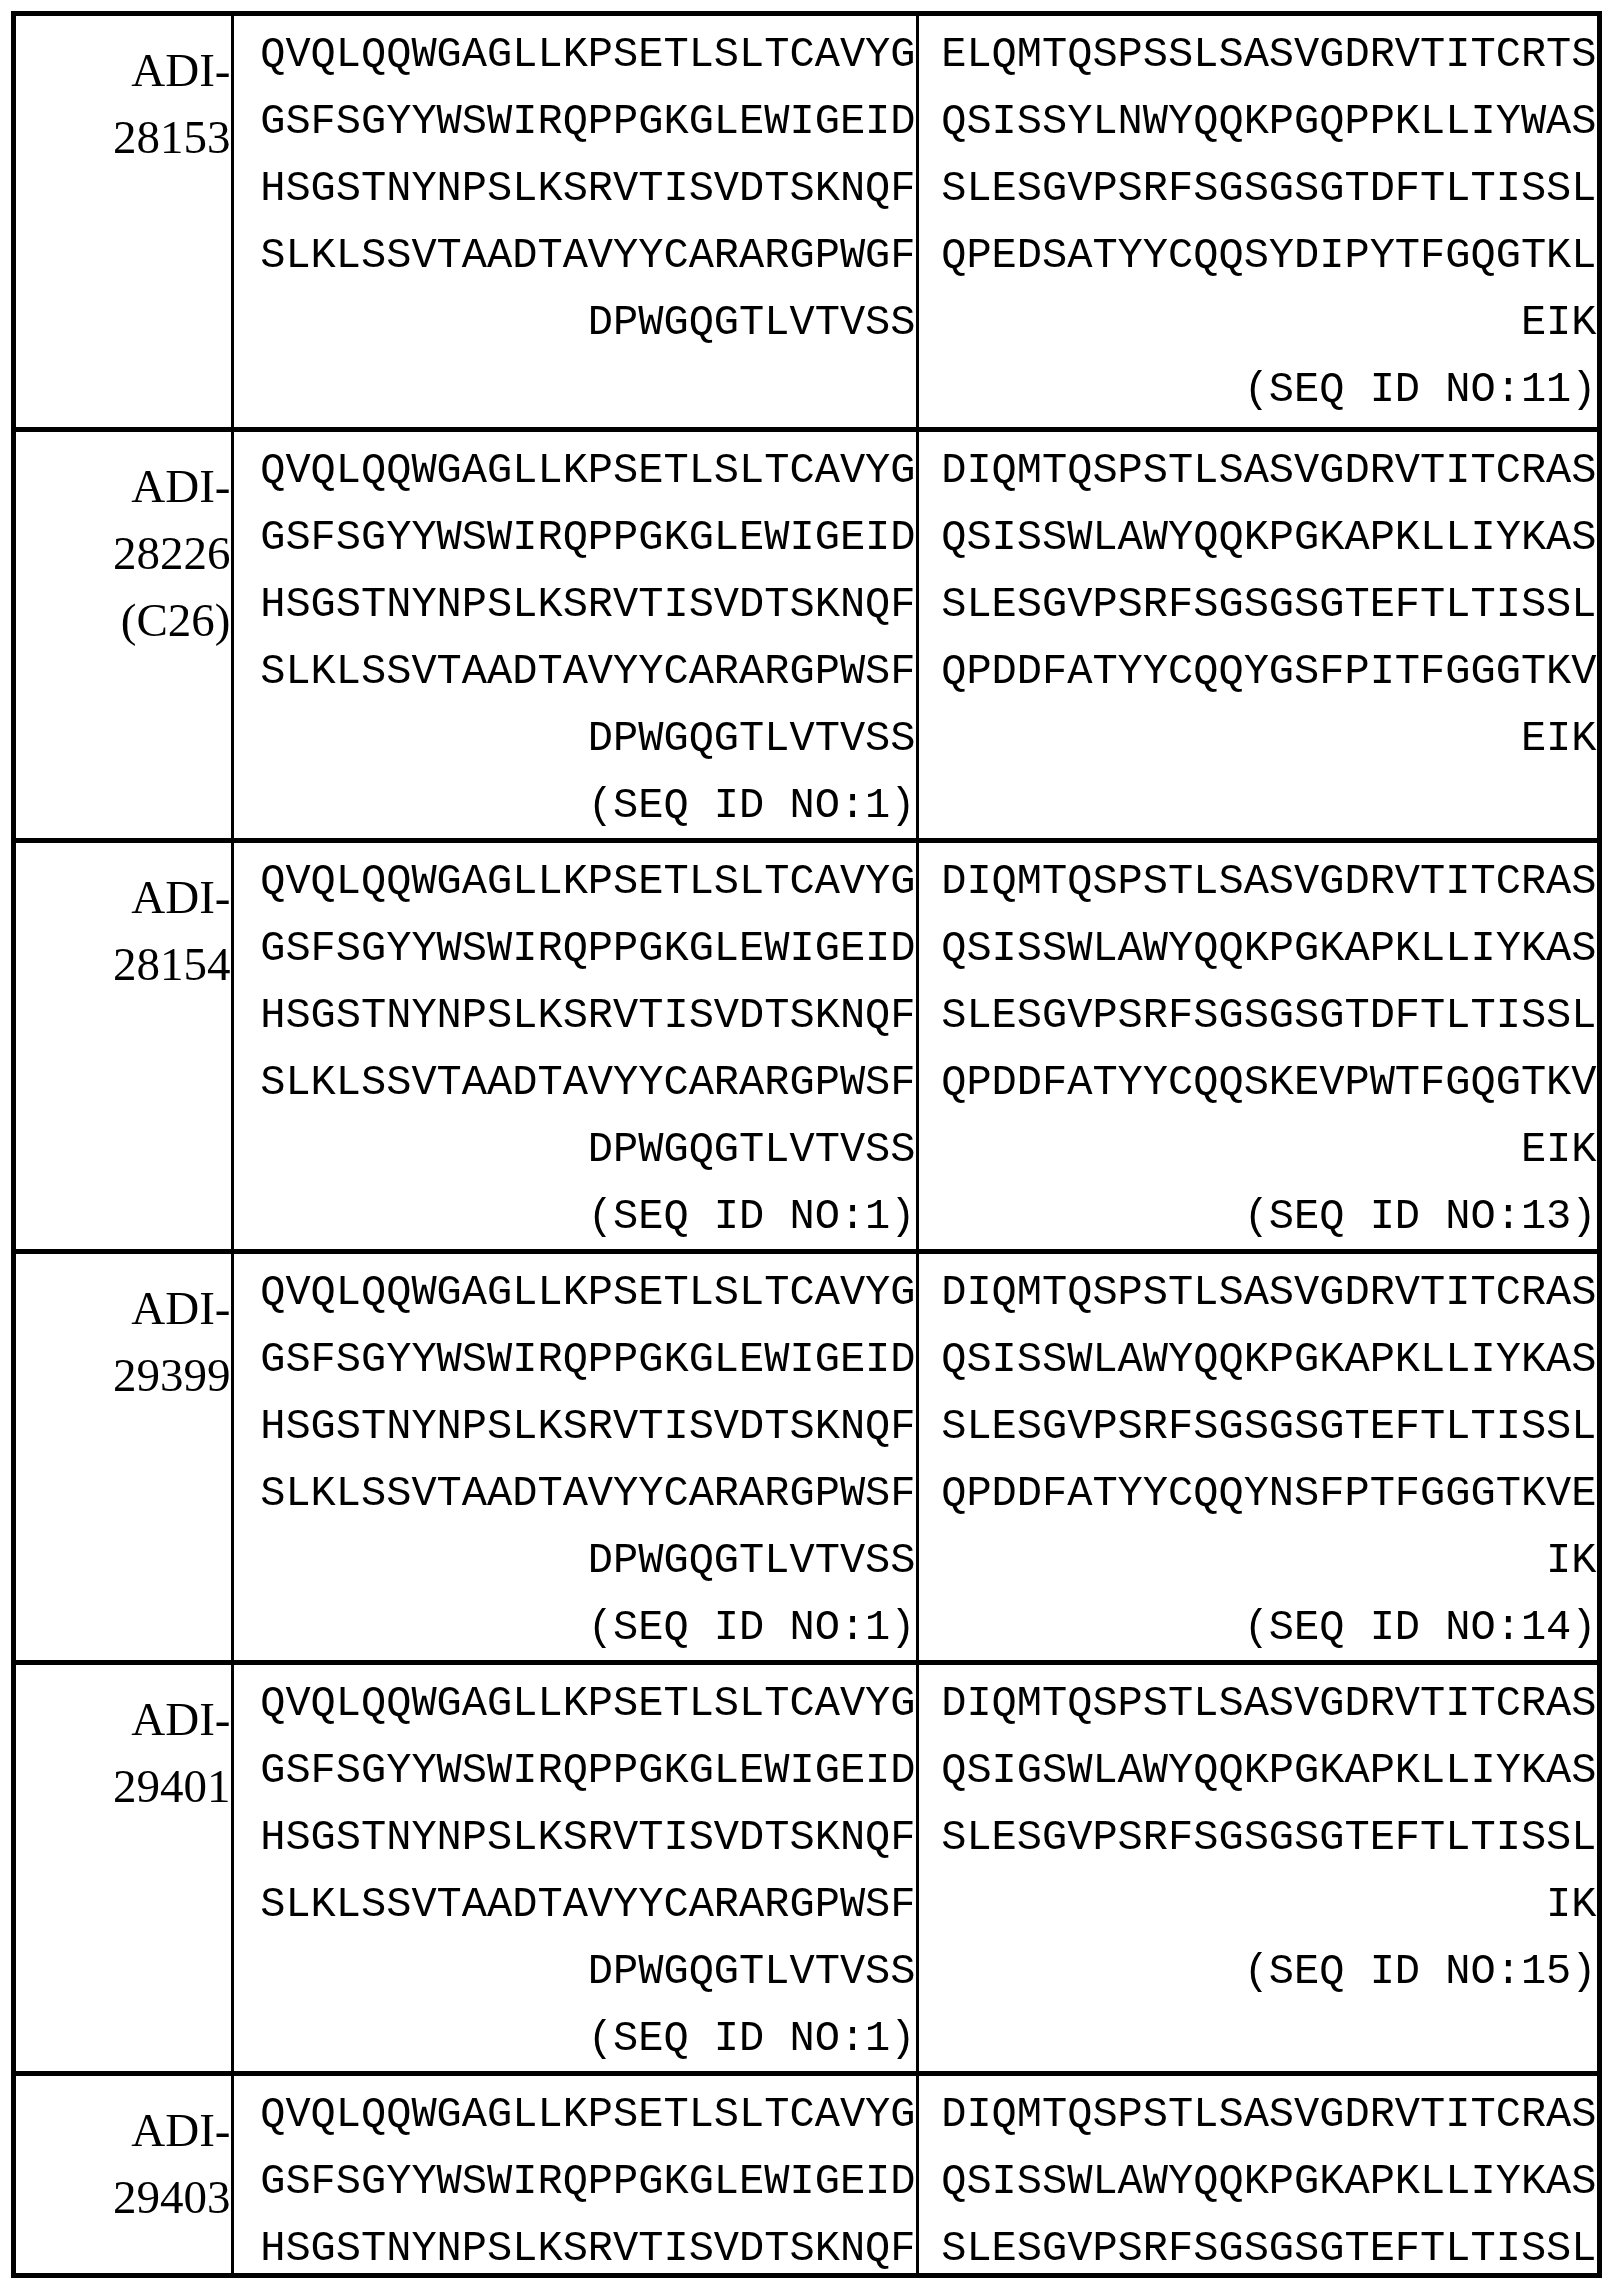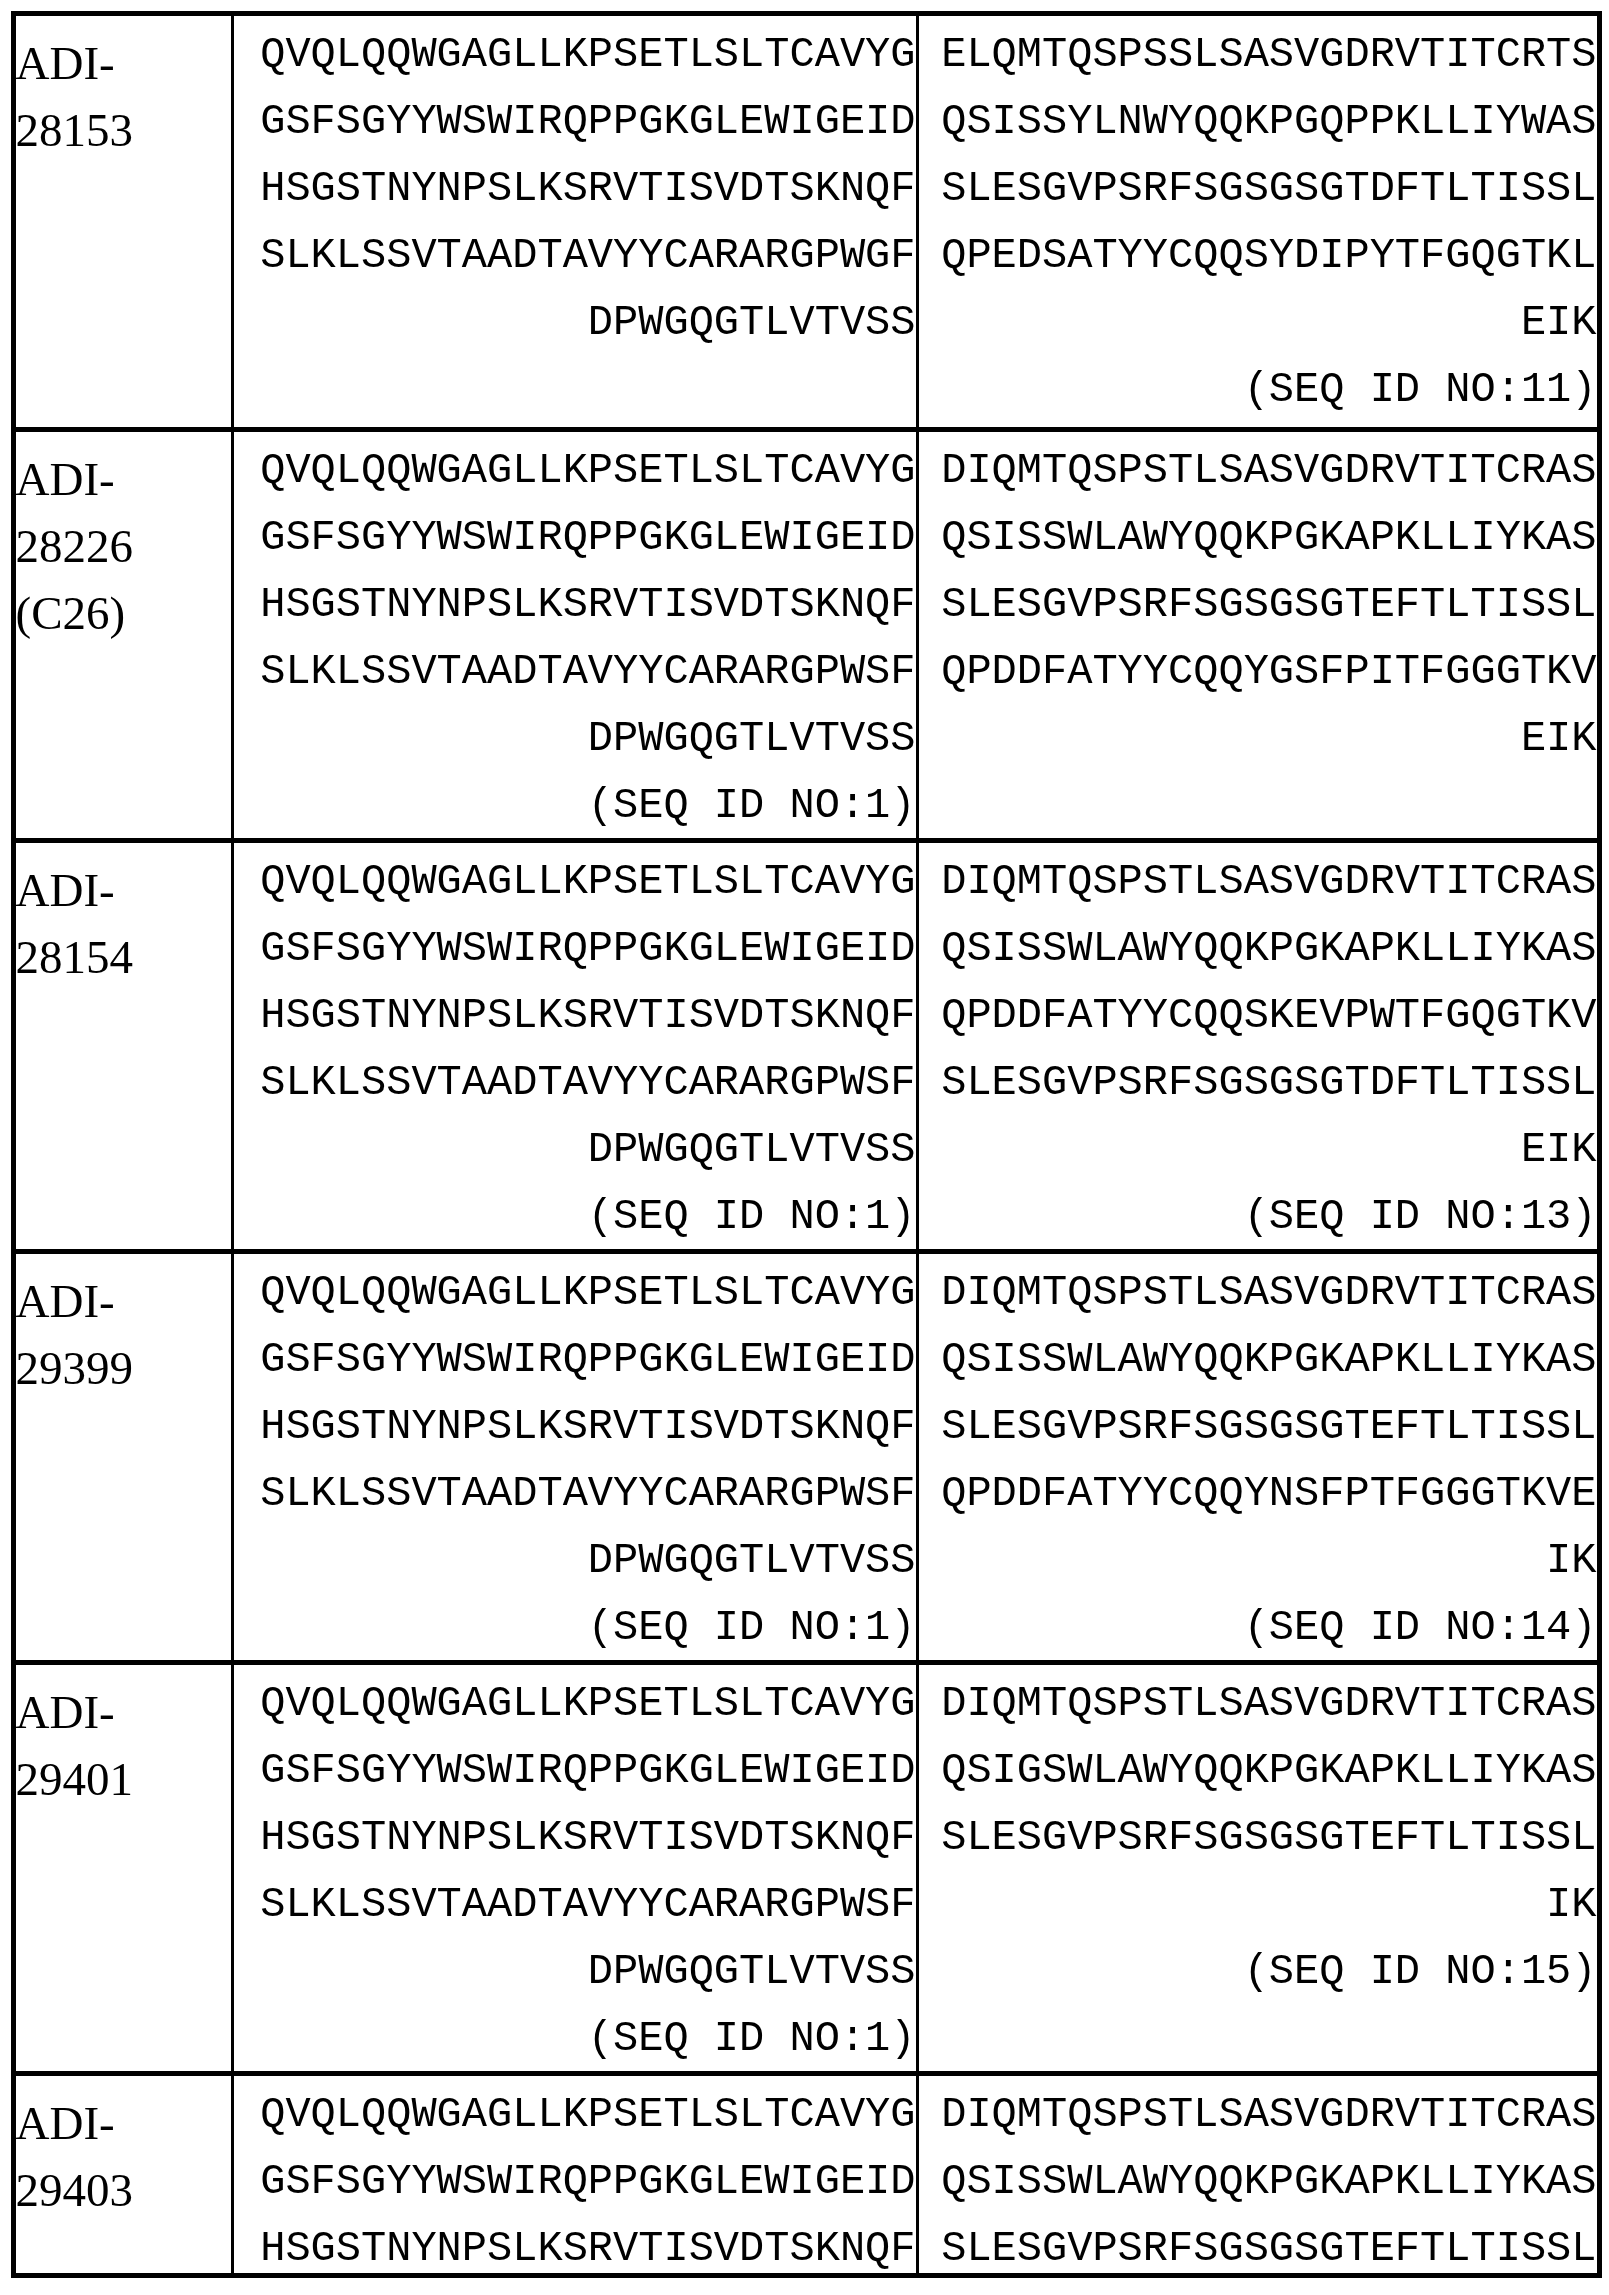--- a/index.html
+++ b/index.html
@@ -38,25 +38,25 @@
   .seq-row.partial {
     height: 202px;
     overflow: hidden;
   }
   .cell {
     box-sizing: border-box;
     overflow: hidden;
   }
   .id-cell {
     border-right: 3.2px solid #000000;
-    text-align: left;
+    text-align: right;
     font-family: "Liberation Serif", serif;
     font-size: 47px;
     line-height: 67px;
-    padding-top: 14px;
+    padding-top: 21px;
   }
   .chain-cell {
     font-family: "Liberation Mono", "DejaVu Sans Mono", monospace;
     font-size: 42px;
     line-height: 67px;
     padding: 6.5px 0 0 14.5px;
     white-space: pre;
     text-align: right;
   }
   .heavy-cell {
@@ -89,21 +89,21 @@
     <div class="cell chain-cell heavy-cell"><span class="line">QVQLQQWGAGLLKPSETLSLTCAVYG</span><span class="line">GSFSGYYWSWIRQPPGKGLEWIGEID</span><span class="line">HSGSTNYNPSLKSRVTISVDTSKNQF</span><span class="line">SLKLSSVTAADTAVYYCARARGPWSF</span><span class="line">DPWGQGTLVTVSS</span><span class="line">(SEQ ID NO:1)</span></div>
     <div class="cell chain-cell light-cell"><span class="line">DIQMTQSPSTLSASVGDRVTITCRAS</span><span class="line">QSISSWLAWYQQKPGKAPKLLIYKAS</span><span class="line">SLESGVPSRFSGSGSGTEFTLTISSL</span><span class="line">QPDDFATYYCQQYGSFPITFGGGTKV</span><span class="line">EIK</span></div>
   </div>
 
   <div class="seq-row full">
     <div class="cell id-cell">
         <span class="line">ADI-</span>
         <span class="line">28154</span>
       </div>
     <div class="cell chain-cell heavy-cell"><span class="line">QVQLQQWGAGLLKPSETLSLTCAVYG</span><span class="line">GSFSGYYWSWIRQPPGKGLEWIGEID</span><span class="line">HSGSTNYNPSLKSRVTISVDTSKNQF</span><span class="line">SLKLSSVTAADTAVYYCARARGPWSF</span><span class="line">DPWGQGTLVTVSS</span><span class="line">(SEQ ID NO:1)</span></div>
-    <div class="cell chain-cell light-cell"><span class="line">DIQMTQSPSTLSASVGDRVTITCRAS</span><span class="line">QSISSWLAWYQQKPGKAPKLLIYKAS</span><span class="line">QPDDFATYYCQQSKEVPWTFGQGTKV</span><span class="line">SLESGVPSRFSGSGSGTDFTLTISSL</span><span class="line">EIK</span><span class="line">(SEQ ID NO:13)</span></div>
+    <div class="cell chain-cell light-cell"><span class="line">DIQMTQSPSTLSASVGDRVTITCRAS</span><span class="line">QSISSWLAWYQQKPGKAPKLLIYKAS</span><span class="line">SLESGVPSRFSGSGSGTDFTLTISSL</span><span class="line">QPDDFATYYCQQSKEVPWTFGQGTKV</span><span class="line">EIK</span><span class="line">(SEQ ID NO:13)</span></div>
   </div>
 
   <div class="seq-row full">
     <div class="cell id-cell">
         <span class="line">ADI-</span>
         <span class="line">29399</span>
       </div>
     <div class="cell chain-cell heavy-cell"><span class="line">QVQLQQWGAGLLKPSETLSLTCAVYG</span><span class="line">GSFSGYYWSWIRQPPGKGLEWIGEID</span><span class="line">HSGSTNYNPSLKSRVTISVDTSKNQF</span><span class="line">SLKLSSVTAADTAVYYCARARGPWSF</span><span class="line">DPWGQGTLVTVSS</span><span class="line">(SEQ ID NO:1)</span></div>
     <div class="cell chain-cell light-cell"><span class="line">DIQMTQSPSTLSASVGDRVTITCRAS</span><span class="line">QSISSWLAWYQQKPGKAPKLLIYKAS</span><span class="line">SLESGVPSRFSGSGSGTEFTLTISSL</span><span class="line">QPDDFATYYCQQYNSFPTFGGGTKVE</span><span class="line">IK</span><span class="line">(SEQ ID NO:14)</span></div>
   </div>

